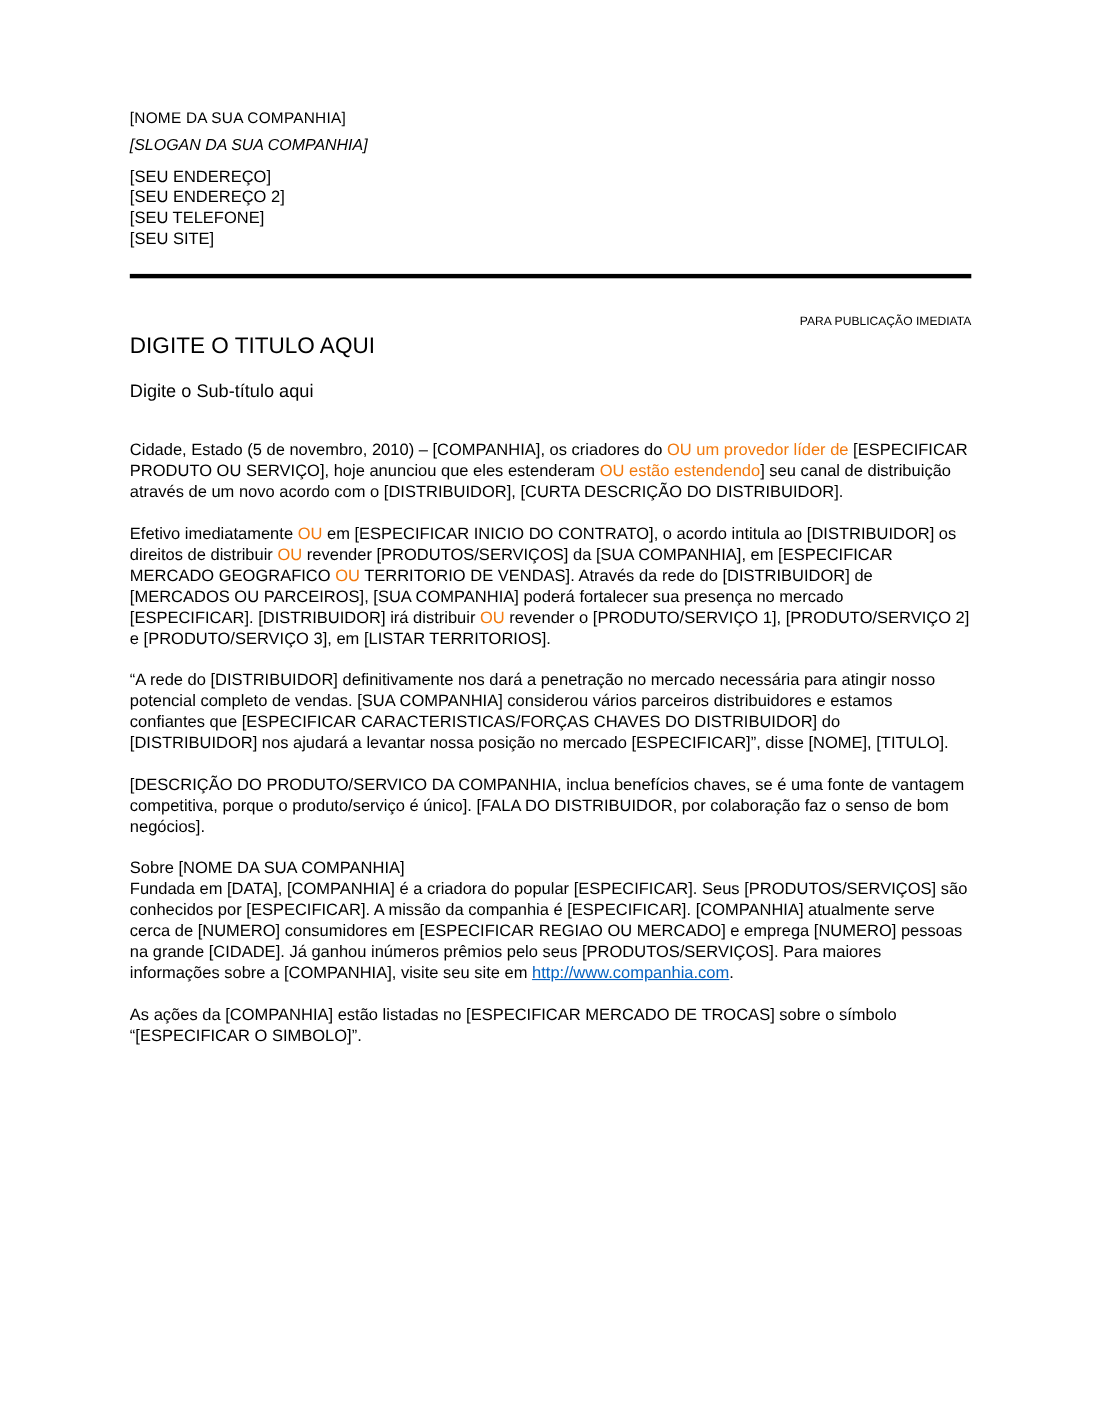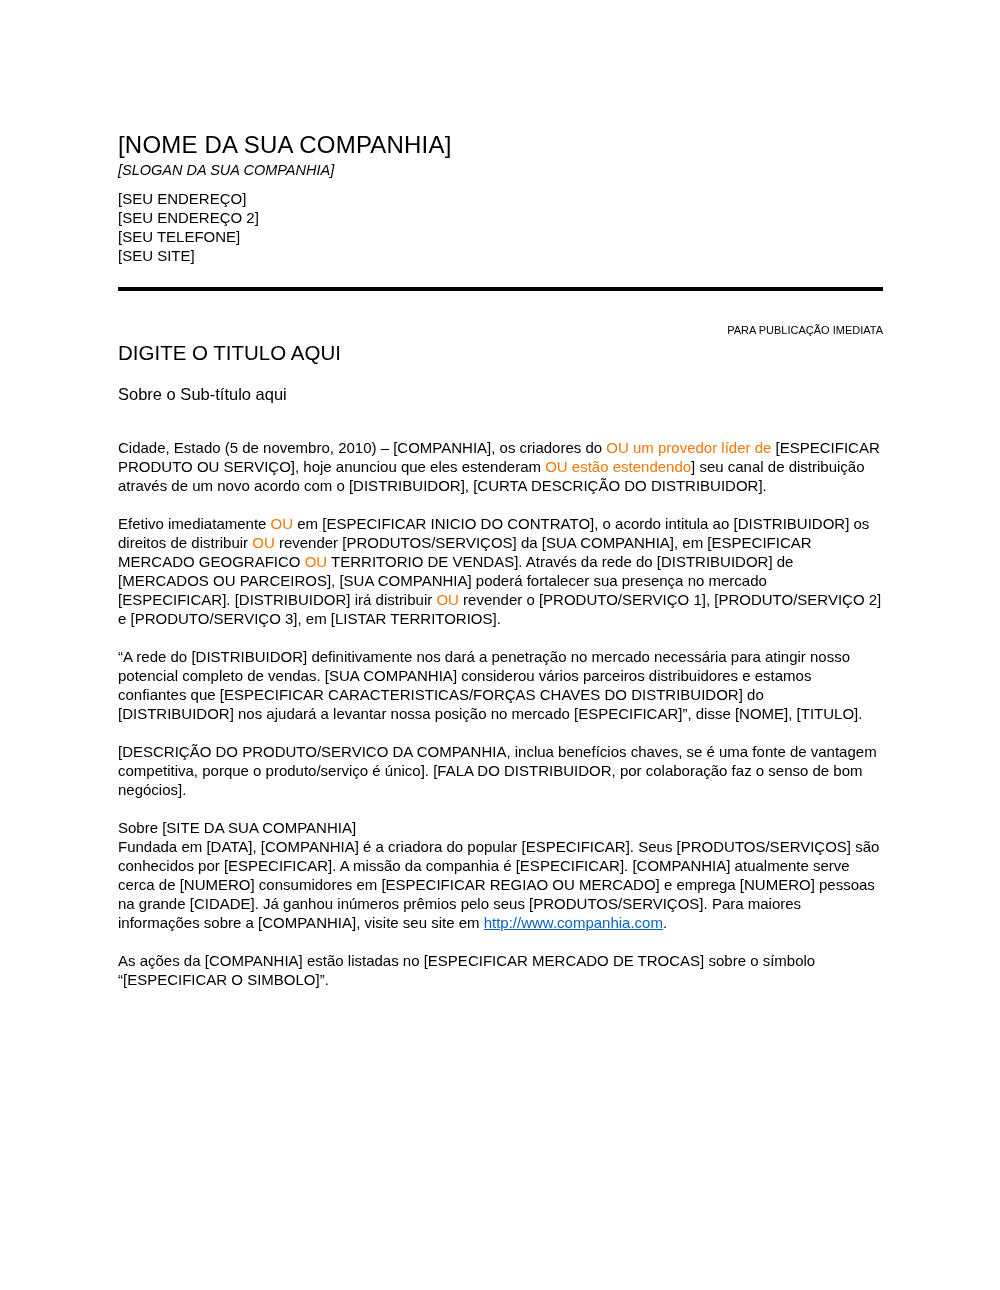--- a/index.html
+++ b/index.html
@@ -11,24 +11,23 @@
   }
   .page {
     position: relative;
     width: 1000px;
     height: 1290px;
     background: #ffffff;
     padding: 94px 117px 40px 118px;
     overflow: hidden;
   }
   .company-name {
-    font-size: 24px;
+    font-size: 14px;
     line-height: 26px;
     letter-spacing: 0.2px;
-    margin-top: 38px;
   }
   .slogan {
     font-size: 14.5px;
     line-height: 18px;
     font-style: italic;
     margin-top: 3px;
   }
   .address {
     margin-top: 10px;
   }
@@ -95,26 +94,26 @@
     </div>
 
     <div class="rule"></div>
   </header>
 
   <main>
     <div class="release-label">PARA PUBLICAÇÃO IMEDIATA</div>
 
     <h1 class="press-title">DIGITE O TITULO AQUI</h1>
 
-    <h2 class="press-subtitle">Sobre o Sub-título aqui</h2>
+    <h2 class="press-subtitle">Digite o Sub-título aqui</h2>
 
     <section class="doc-body">
         <p class="para"><span class="bold">Cidade, Estado (5 de novembro, 2010) – [COMPANHIA]</span><span>, os criadores do </span><span class="bold accent">OU</span><span class="accent"> um provedor líder de</span><span> [ESPECIFICAR PRODUTO OU SERVIÇO], hoje anunciou que eles estenderam </span><span class="bold accent">OU</span><span class="accent"> estão estendendo</span><span>] seu canal de distribuição através de um novo acordo com o [DISTRIBUIDOR], [CURTA DESCRIÇÃO DO DISTRIBUIDOR].</span></p>
         <p class="para"><span>Efetivo imediatamente </span><span class="bold accent">OU</span><span> em [ESPECIFICAR INICIO DO CONTRATO], o acordo intitula ao [DISTRIBUIDOR] os direitos de distribuir </span><span class="bold accent">OU</span><span> revender [PRODUTOS/SERVIÇOS] da [SUA COMPANHIA], em [ESPECIFICAR MERCADO GEOGRAFICO </span><span class="bold accent">OU</span><span> TERRITORIO DE VENDAS]. Através da rede do [DISTRIBUIDOR] de [MERCADOS OU PARCEIROS], [SUA COMPANHIA] poderá fortalecer sua presença no mercado [ESPECIFICAR]. [DISTRIBUIDOR] irá distribuir </span><span class="bold accent">OU</span><span> revender o [PRODUTO/SERVIÇO 1], [PRODUTO/SERVIÇO 2] e [PRODUTO/SERVIÇO 3], em [LISTAR TERRITORIOS].</span></p>
         <p class="para"><span>“A rede do [DISTRIBUIDOR] definitivamente nos dará a penetração no mercado necessária para atingir nosso potencial completo de vendas. [SUA COMPANHIA] considerou vários parceiros distribuidores e estamos confiantes que [ESPECIFICAR CARACTERISTICAS/FORÇAS CHAVES DO DISTRIBUIDOR] do [DISTRIBUIDOR] nos ajudará a levantar nossa posição no mercado [ESPECIFICAR]”, disse [NOME], [TITULO].</span></p>
         <p class="para"><span>[DESCRIÇÃO DO PRODUTO/SERVICO DA COMPANHIA, inclua benefícios chaves, se é uma fonte de vantagem competitiva, porque o produto/serviço é único]. [FALA DO DISTRIBUIDOR, por colaboração faz o senso de bom negócios].</span></p>
-        <p class="para section-heading"><span class="bold">Sobre [SITE DA SUA COMPANHIA]</span></p>
+        <p class="para section-heading"><span class="bold">Sobre [NOME DA SUA COMPANHIA]</span></p>
         <p class="para follows-heading"><span>Fundada em [DATA], [COMPANHIA] é a criadora do popular [ESPECIFICAR]. Seus [PRODUTOS/SERVIÇOS] são conhecidos por [ESPECIFICAR].  A missão da companhia é [ESPECIFICAR]. [COMPANHIA] atualmente serve cerca de [NUMERO] consumidores em [ESPECIFICAR REGIAO OU MERCADO] e emprega [NUMERO] pessoas na grande [CIDADE]. Já ganhou inúmeros prêmios pelo seus [PRODUTOS/SERVIÇOS]. Para maiores informações sobre a [COMPANHIA], visite seu site em </span><a class="link" href="#">http://www.companhia.com</a><span>.</span></p>
         <p class="para"><span>As ações da [COMPANHIA] estão listadas no [ESPECIFICAR MERCADO DE TROCAS] sobre o símbolo “[ESPECIFICAR O SIMBOLO]”.</span></p>
       </section>
   </main>
 
 </div>
 
 </body></html>

